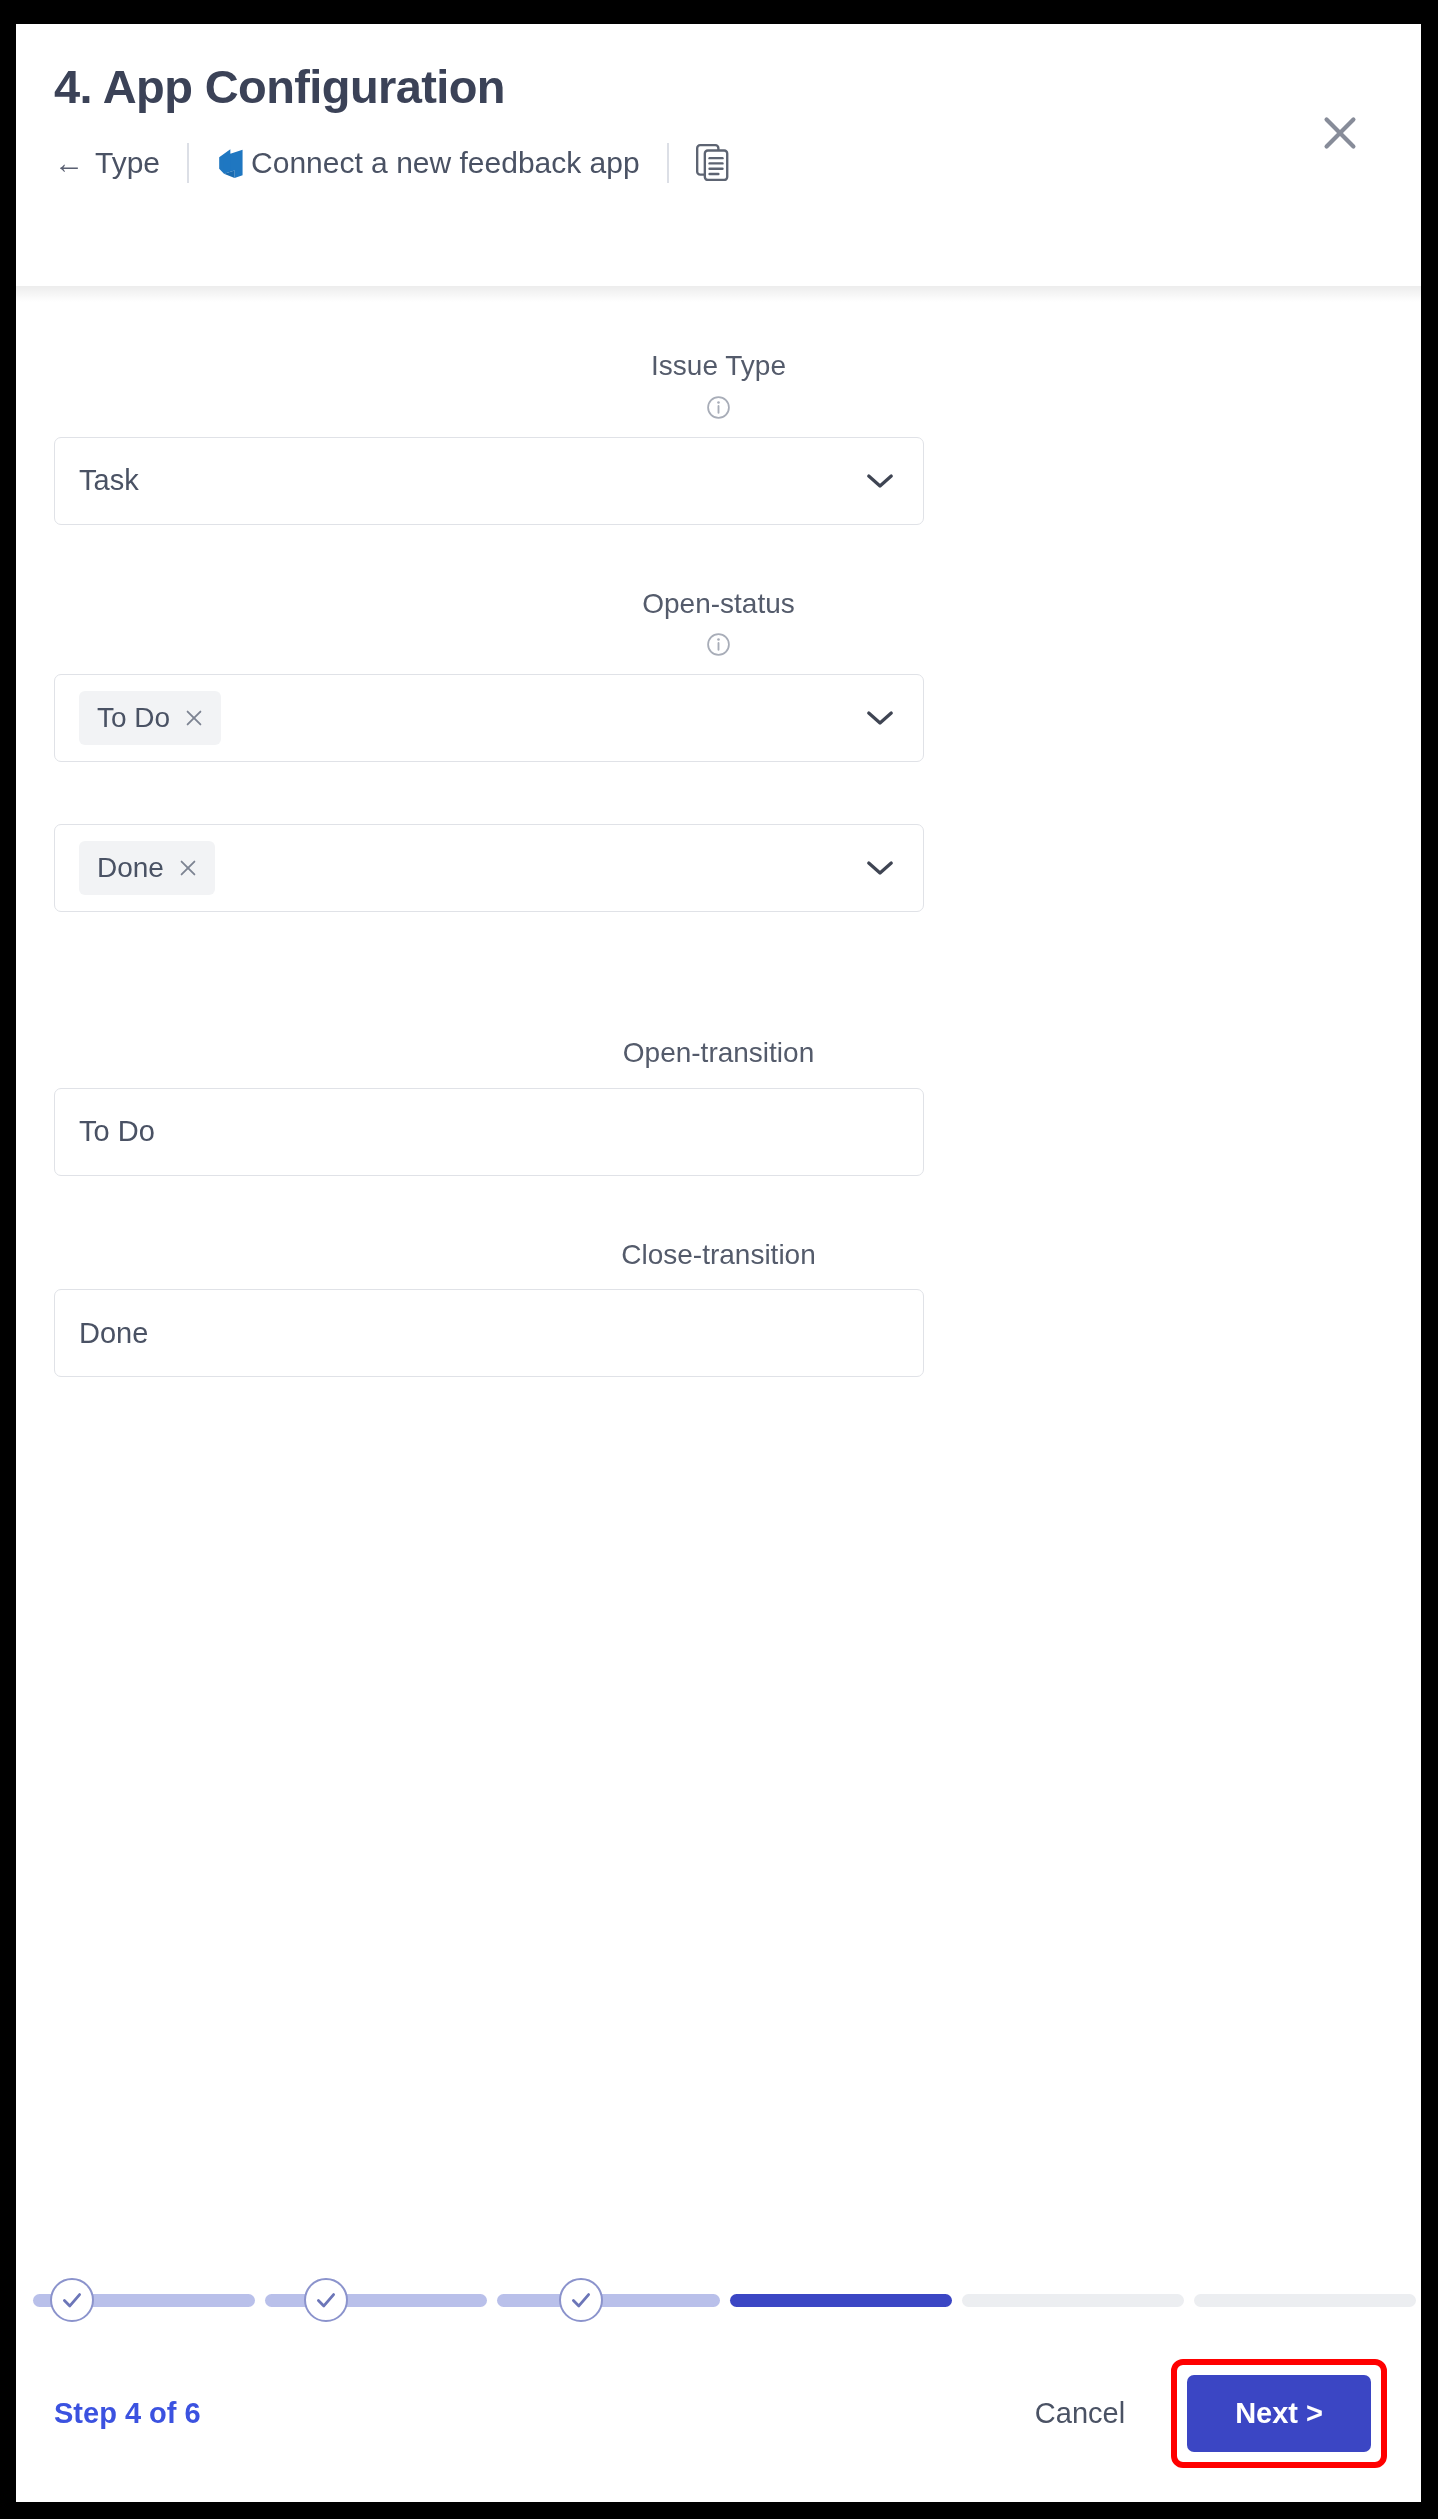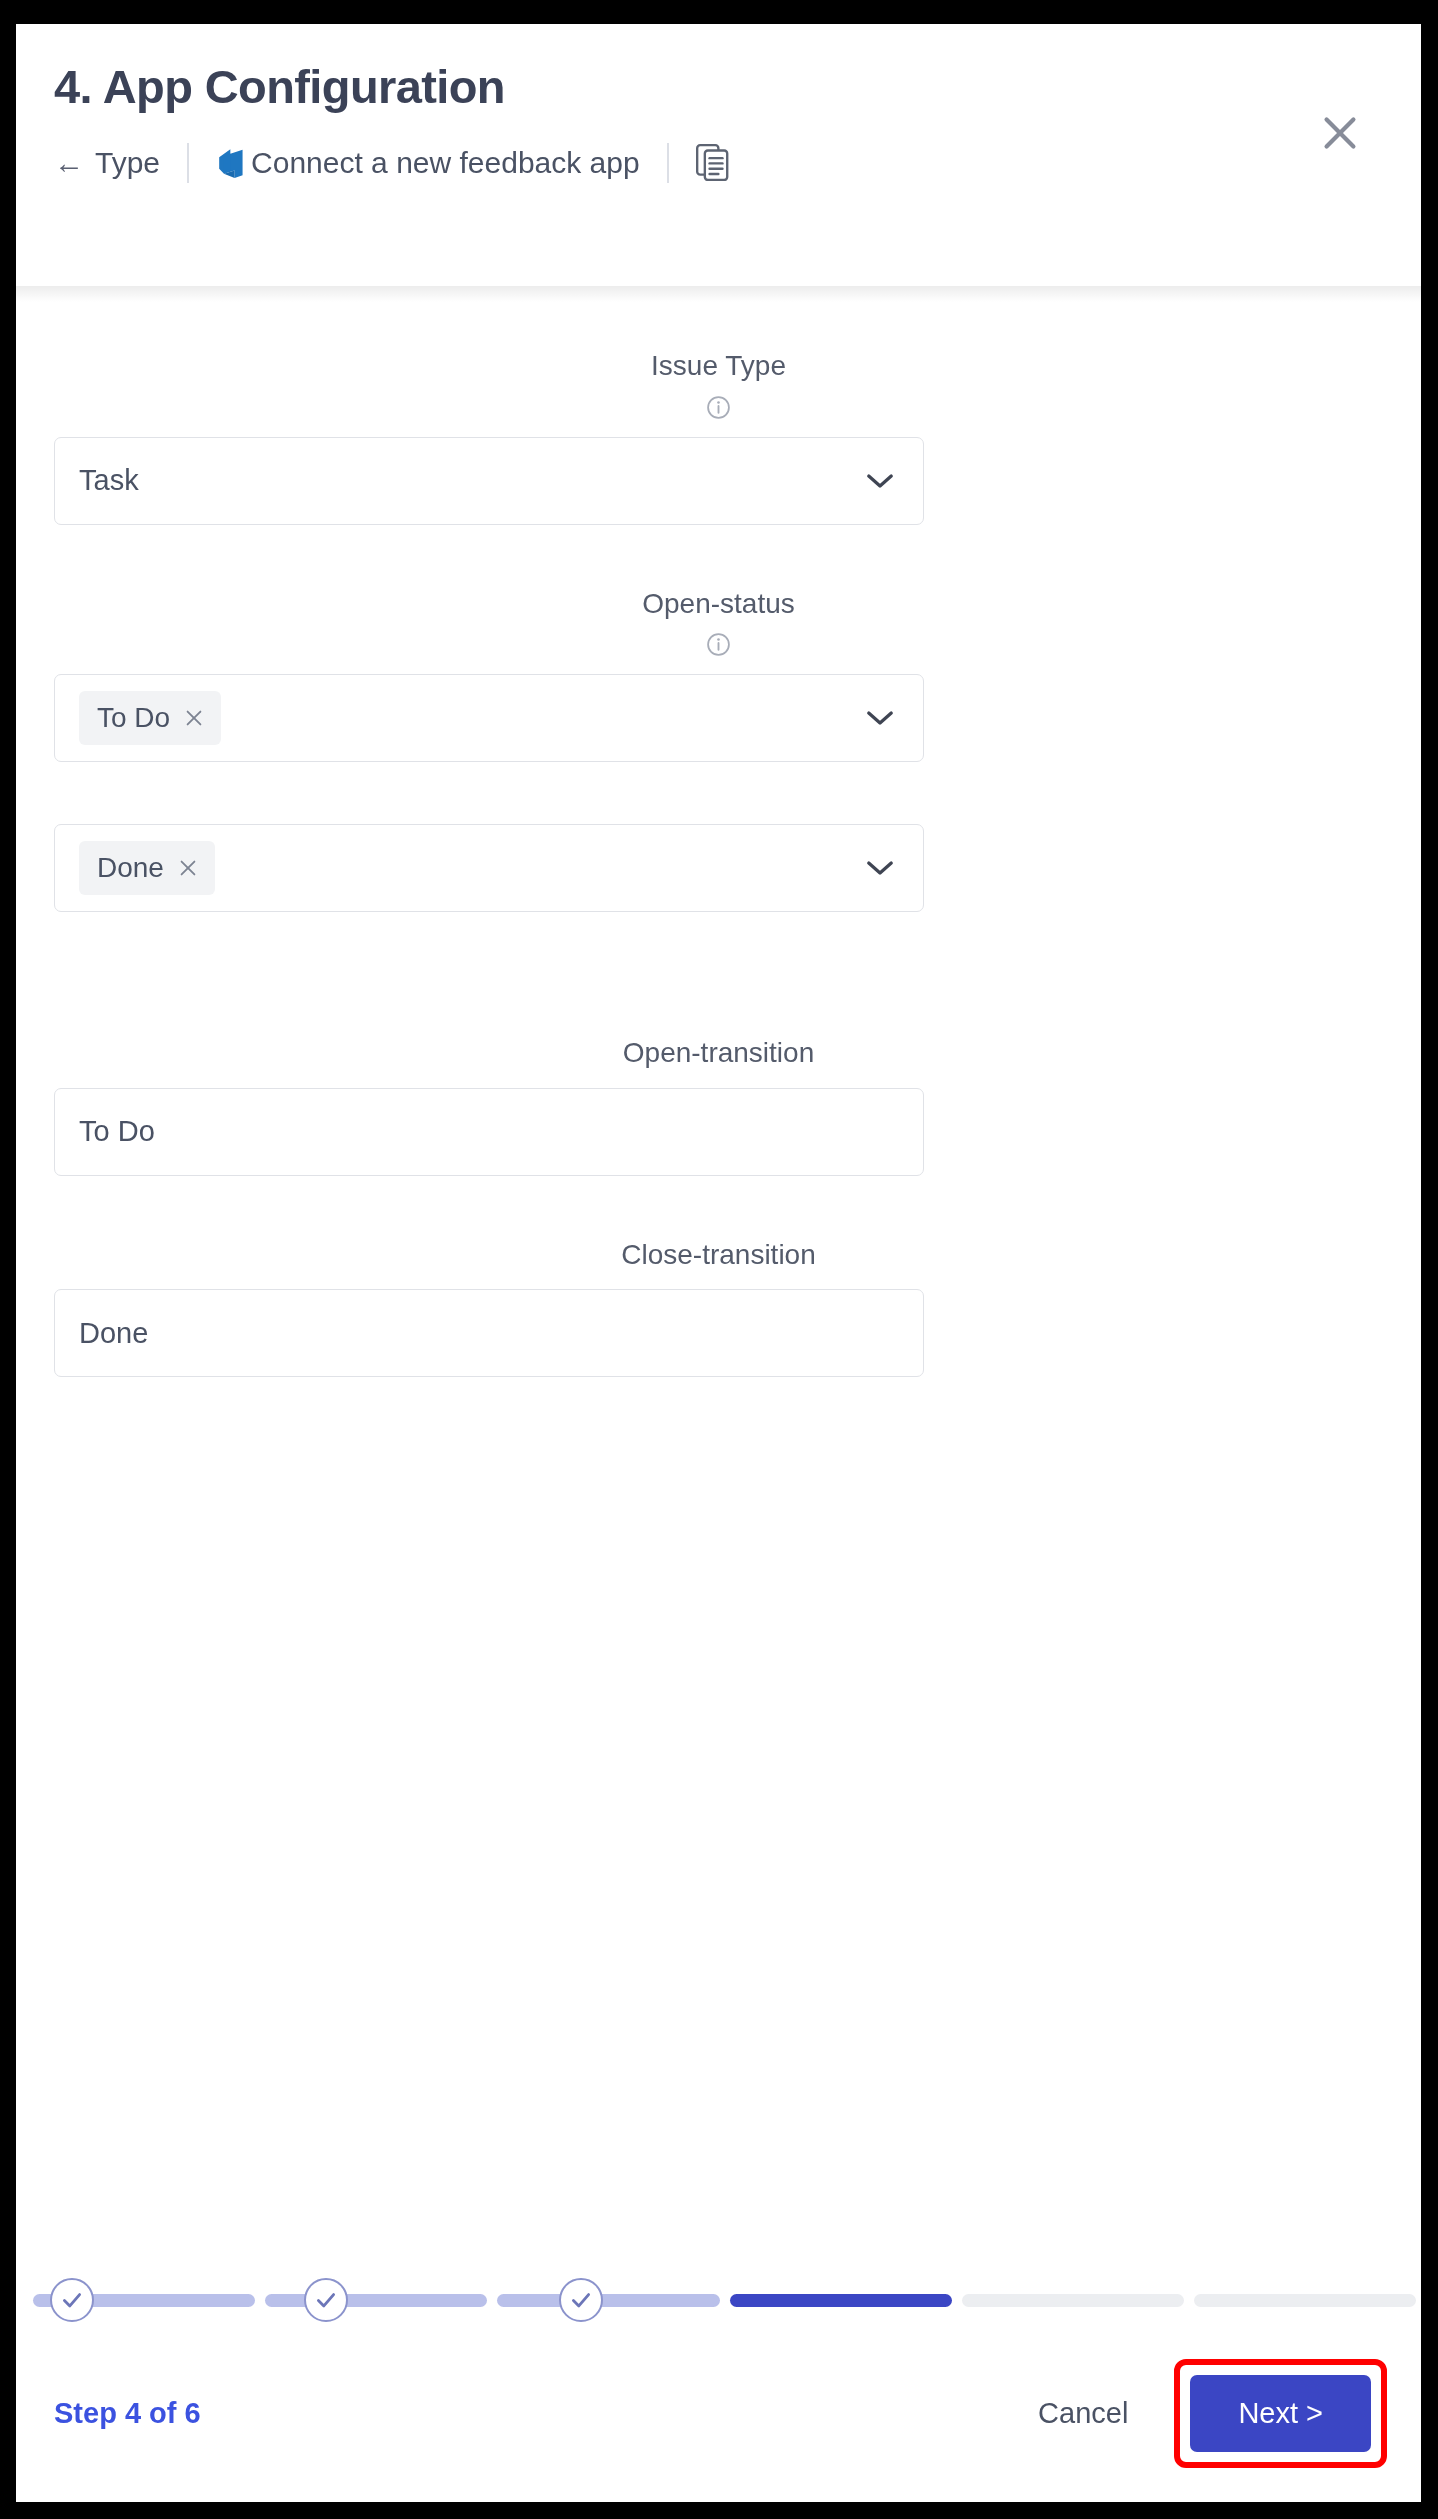--- a/index.html
+++ b/index.html
@@ -259,21 +259,21 @@
     border: 6px solid #ff0000;
     border-radius: 12px;
   }
 
   .next-btn {
     background: #3b46c4;
     color: #ffffff;
     border: none;
     border-radius: 7px;
     font-size: 29px;
-    font-weight: normal;
+    font-weight: bold;
     font-family: inherit;
     padding: 22px 48px;
     cursor: pointer;
     white-space: nowrap;
   }
 </style>
 </head>
 <body>
 
 <div id="frame">

